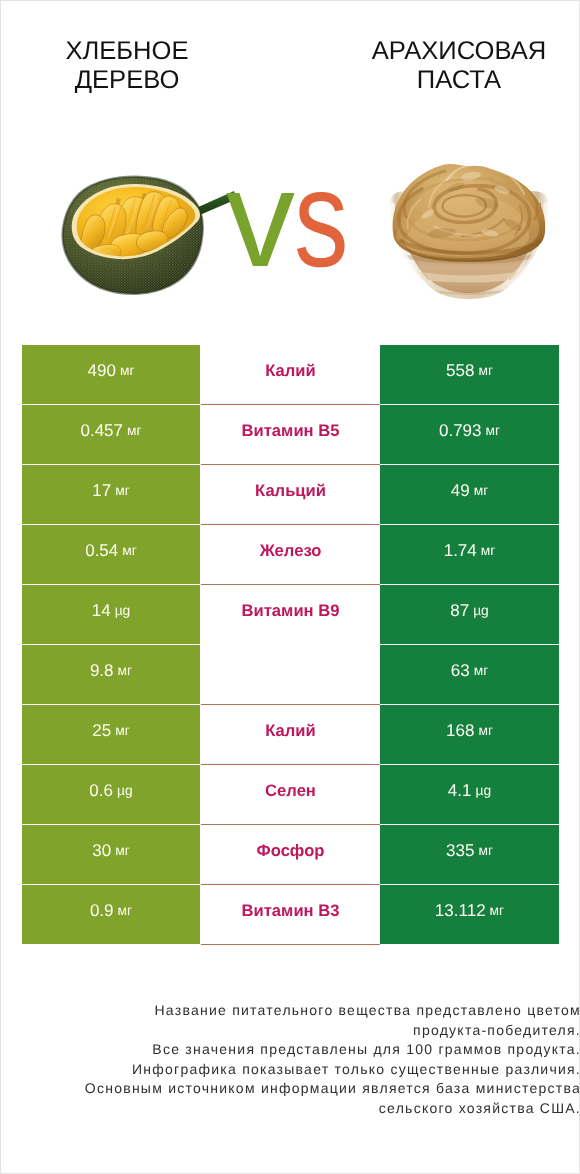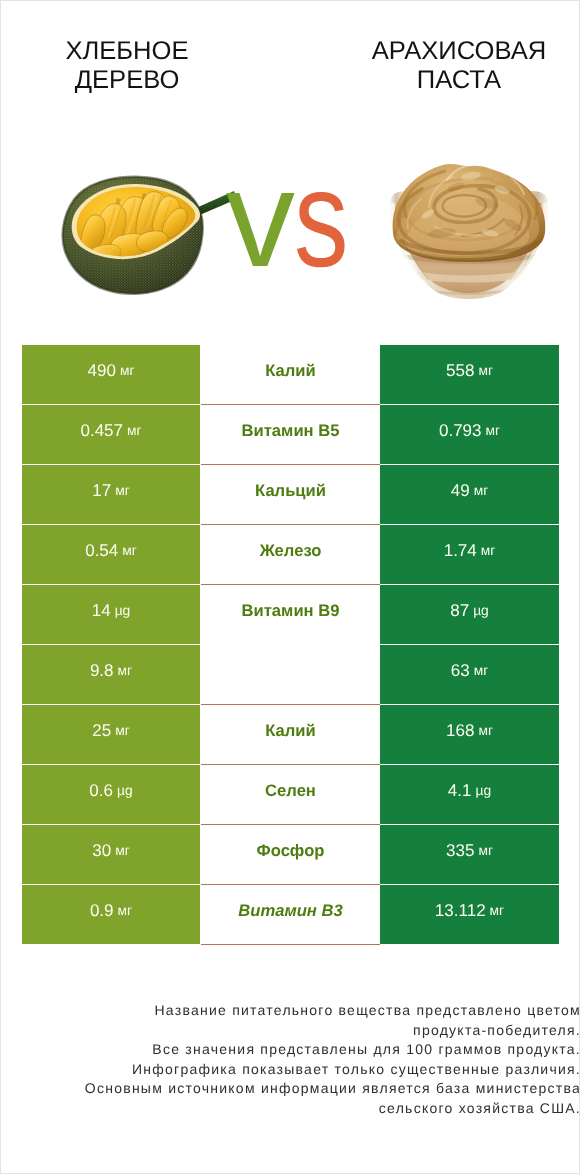--- a/index.html
+++ b/index.html
@@ -28,25 +28,25 @@
   .table{position:absolute;left:21px;top:343px;width:537px;}
   .row{position:relative;height:60px;}
   .c-left,.c-right{position:absolute;top:1px;height:59px;
         display:flex;align-items:center;justify-content:center;
         color:#fdfdf2;font-size:17px;font-weight:400;letter-spacing:0px;
         padding-bottom:8px;box-sizing:border-box;}
   .c-left{left:0;width:178px;background:#80a32c;}
   .c-right{left:358px;width:179px;background:#15803d;}
   .c-mid{position:absolute;left:179px;top:0px;width:179px;height:60px;
         display:flex;align-items:center;justify-content:center;
-        color:#4d7c0f;font-size:16.6px;font-weight:700;
+        color:#be185d;font-size:16.6px;font-weight:700;
         border-top:1px solid #b37357;background:#fff;
         padding-bottom:8px;box-sizing:border-box;}
   .row:first-child .c-mid{border-top:1px solid transparent;}
-  .row:last-child .c-mid{border-bottom:1px solid #b37357;height:61px;font-style:italic;}
+  .row:last-child .c-mid{border-bottom:1px solid #b37357;height:61px;}
   .unit{font-size:13.8px;padding-left:4px;}
 
   
   .footer{position:absolute;left:2px;top:1000px;width:578px;text-align:right;
           color:#2f2f2f;font-size:14px;line-height:19.6px;letter-spacing:1.25px;}
 </style>
 </head>
 <body>
 
 <div class="page">

